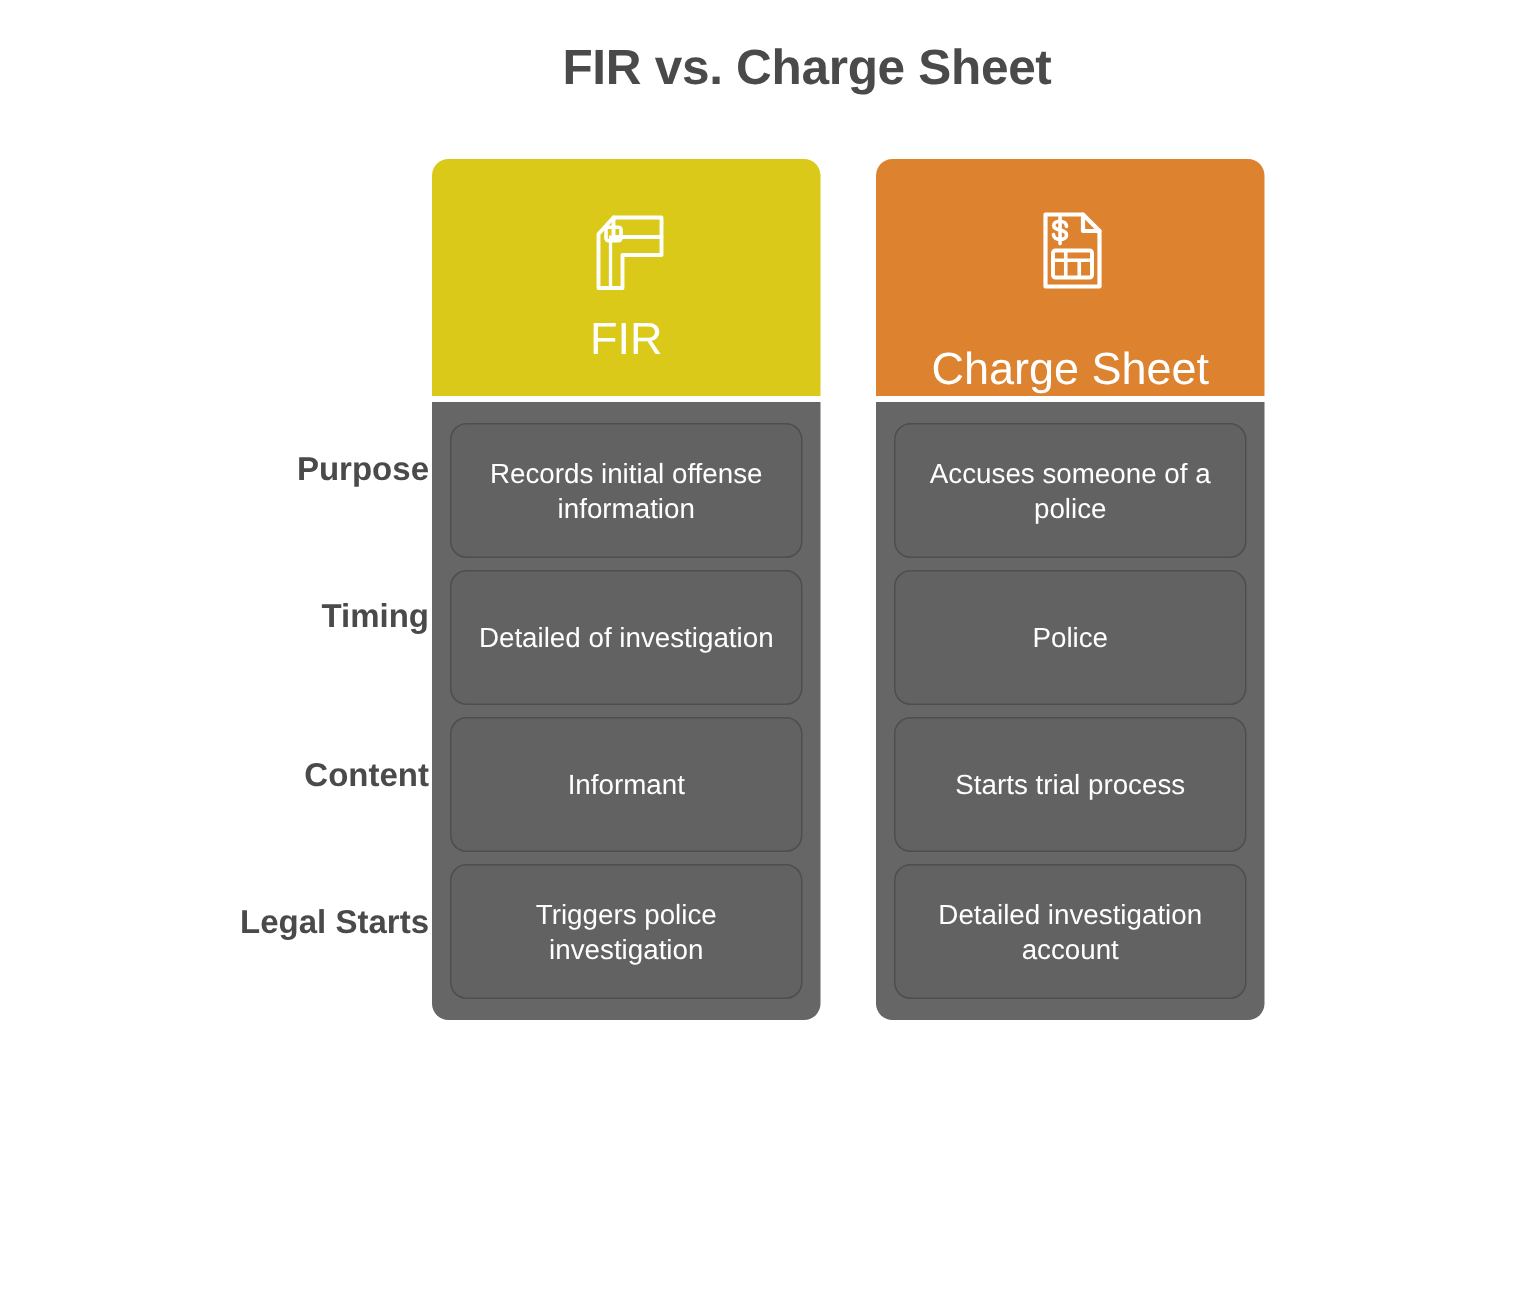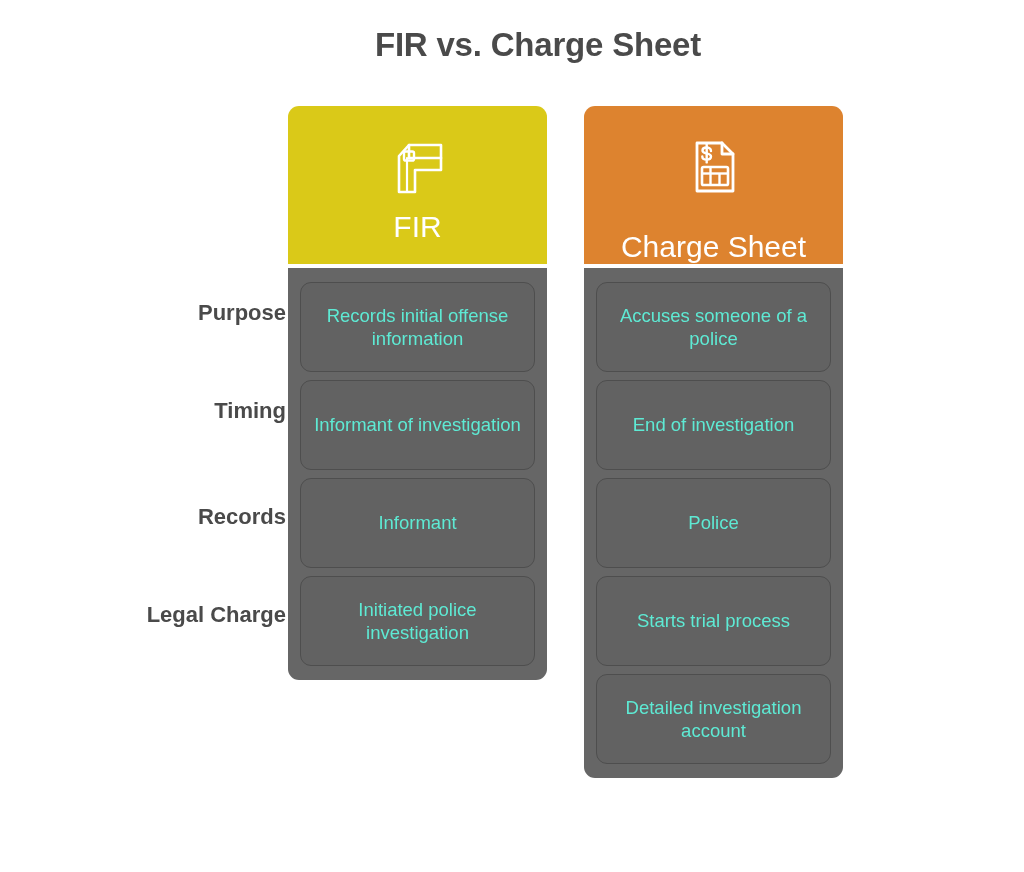--- a/index.html
+++ b/index.html
@@ -115,63 +115,63 @@
     height: 90px;
     background: #626262;
     border: 1.5px solid #4e4e4e;
     border-radius: 11px;
     display: flex;
     align-items: center;
     justify-content: center;
     text-align: center;
     box-sizing: border-box;
     padding: 4px 12px;
-    color: #5eead4;
+    color: #ffffff;
     font-size: 18.5px;
     line-height: 1.27;
   }
 </style>
 </head>
 <body>
 
 <div class="page">
 
   <div class="title">FIR vs. Charge Sheet</div>
 
   <div class="grid">
 
     <div class="label-col">
       <div class="row-label">Purpose</div>
       <div class="label-gap"></div>
       <div class="row-label">Timing</div>
       <div class="label-gap"></div>
       <div class="label-gap"></div>
-      <div class="row-label">Records</div>
-      <div class="label-gap"></div>
-      <div class="row-label">Legal Charge</div>
+      <div class="row-label">Content</div>
+      <div class="label-gap"></div>
+      <div class="row-label">Legal Starts</div>
     </div>
 
     <div class="col">
       <div class="col-header yellow">
         <div class="col-icon">
           <svg width="66" height="66" viewBox="0 0 66 66" aria-hidden="true">
             <path d="M14 22 L24 11 L56 11 L56 36 L30 36 L30 58 L14 58 Z" fill="none" stroke="#ffffff" stroke-width="2.6" stroke-linejoin="round" stroke-linecap="round"></path>
             <line x1="24" y1="11" x2="24" y2="24" stroke="#ffffff" stroke-width="2.6" stroke-linecap="round"></line>
             <line x1="24" y1="24" x2="56" y2="24" stroke="#ffffff" stroke-width="2.6" stroke-linecap="round"></line>
             <line x1="22" y1="24" x2="22" y2="58" stroke="#ffffff" stroke-width="2.2" stroke-linecap="round"></line>
             <rect x="19" y="17.5" width="10" height="9" rx="1.6" fill="none" stroke="#ffffff" stroke-width="2.4"></rect>
           </svg>
         </div>
         <div class="col-title">FIR</div>
       </div>
       <div class="col-body">
         <div class="cell">Records initial offense information</div>
-        <div class="cell">Informant of investigation</div>
+        <div class="cell">Detailed of investigation</div>
         <div class="cell">Informant</div>
-        <div class="cell">Initiated police investigation</div>
+        <div class="cell">Triggers police investigation</div>
       </div>
     </div>
 
     <div class="col-spacer"></div>
 
     <div class="col">
       <div class="col-header orange">
         <div class="col-icon">
           <svg width="66" height="66" viewBox="0 0 66 66" aria-hidden="true">
             <path d="M16 9 L41 9 L52 20 L52 57 L16 57 Z" fill="none" stroke="#ffffff" stroke-width="2.8" stroke-linejoin="round" stroke-linecap="round"></path>
@@ -181,21 +181,20 @@
             <rect x="21" y="33" width="26" height="18" rx="1.6" fill="none" stroke="#ffffff" stroke-width="2.6"></rect>
             <line x1="21" y1="39.5" x2="47" y2="39.5" stroke="#ffffff" stroke-width="2.4"></line>
             <line x1="29.5" y1="33" x2="29.5" y2="51" stroke="#ffffff" stroke-width="2.4"></line>
             <line x1="38.5" y1="39.5" x2="38.5" y2="51" stroke="#ffffff" stroke-width="2.4"></line>
           </svg>
         </div>
         <div class="col-title">Charge Sheet</div>
       </div>
       <div class="col-body">
         <div class="cell">Accuses someone of a police</div>
-        <div class="cell">End of investigation</div>
         <div class="cell">Police</div>
         <div class="cell">Starts trial process</div>
         <div class="cell">Detailed investigation account</div>
       </div>
     </div>
 
     <div class="col-right-pad"></div>
 
   </div>
 </div>

